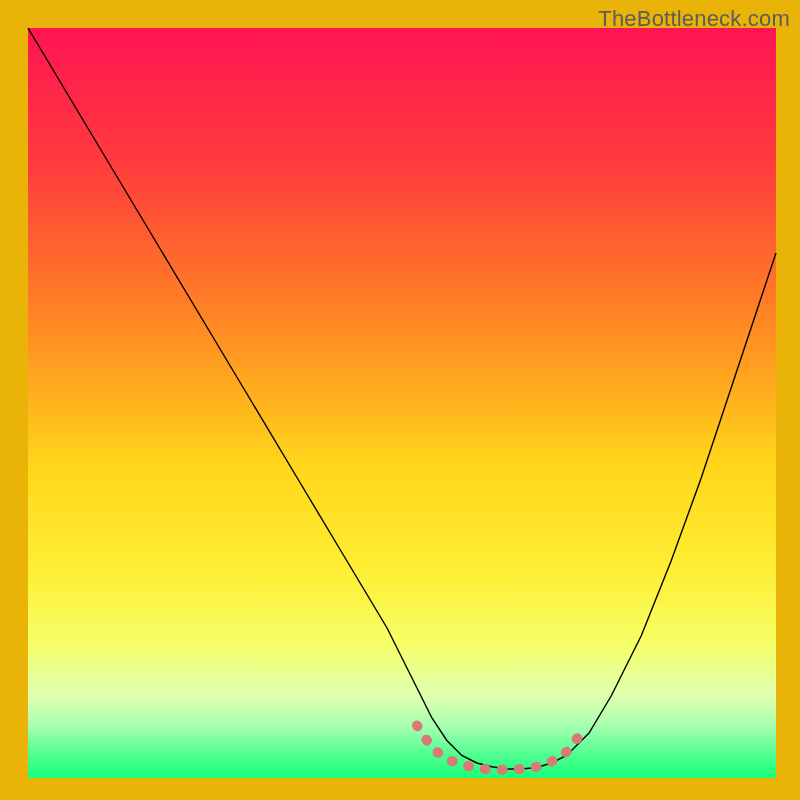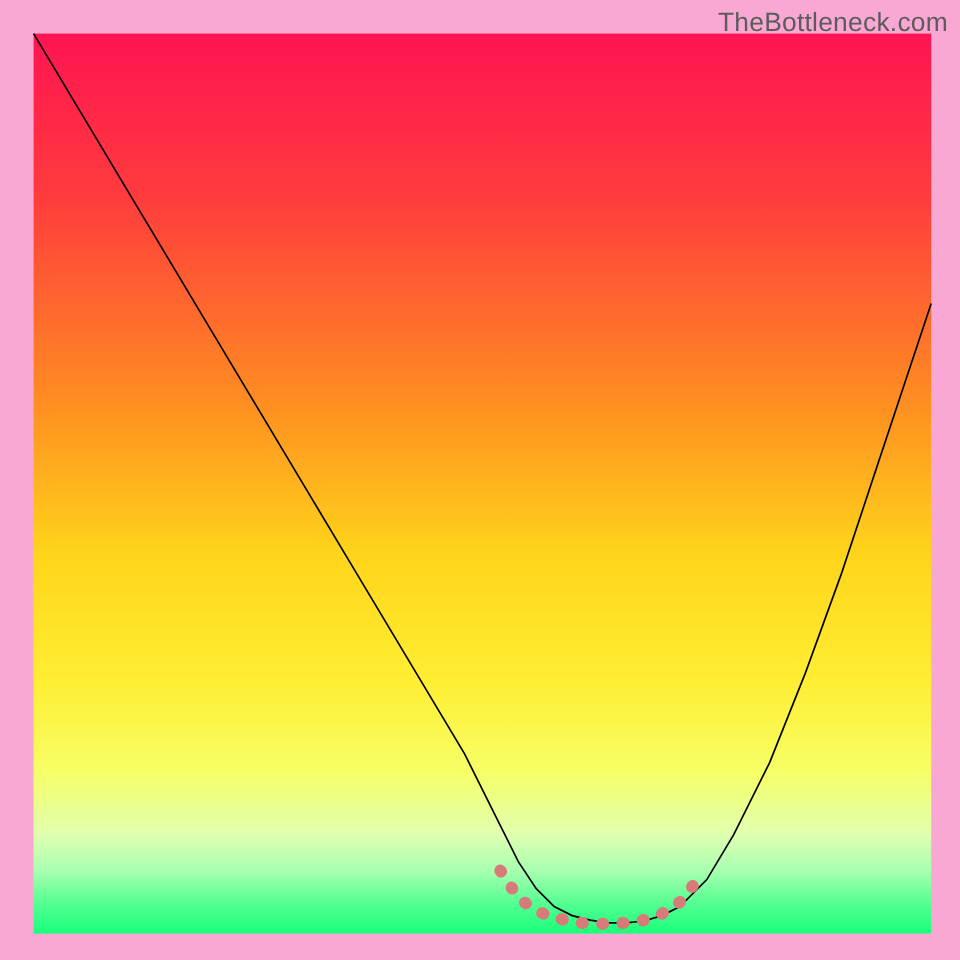--- a/index.html
+++ b/index.html
@@ -8,21 +8,21 @@
     width: 800px;
     height: 800px;
     overflow: hidden;
     background: #000;
     font-family: Arial, Helvetica, sans-serif;
   }
   .frame {
     position: relative;
     width: 800px;
     height: 800px;
-    background: #f9a8d4;
+    background: #eab308;
   }
   .watermark {
     position: absolute;
     top: 6px;
     right: 10px;
     color: #5c5c5c;
     font-size: 22px;
     font-weight: 400;
     letter-spacing: 0.2px;
     z-index: 10;

